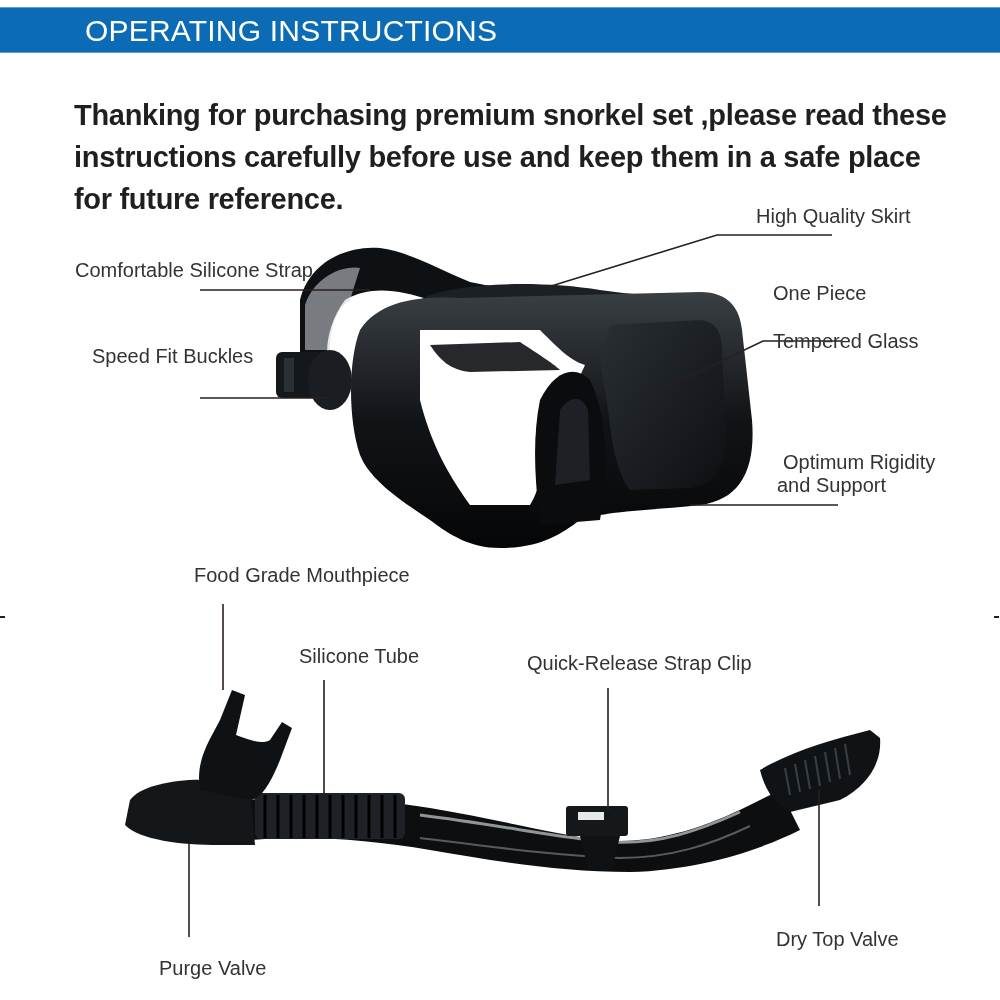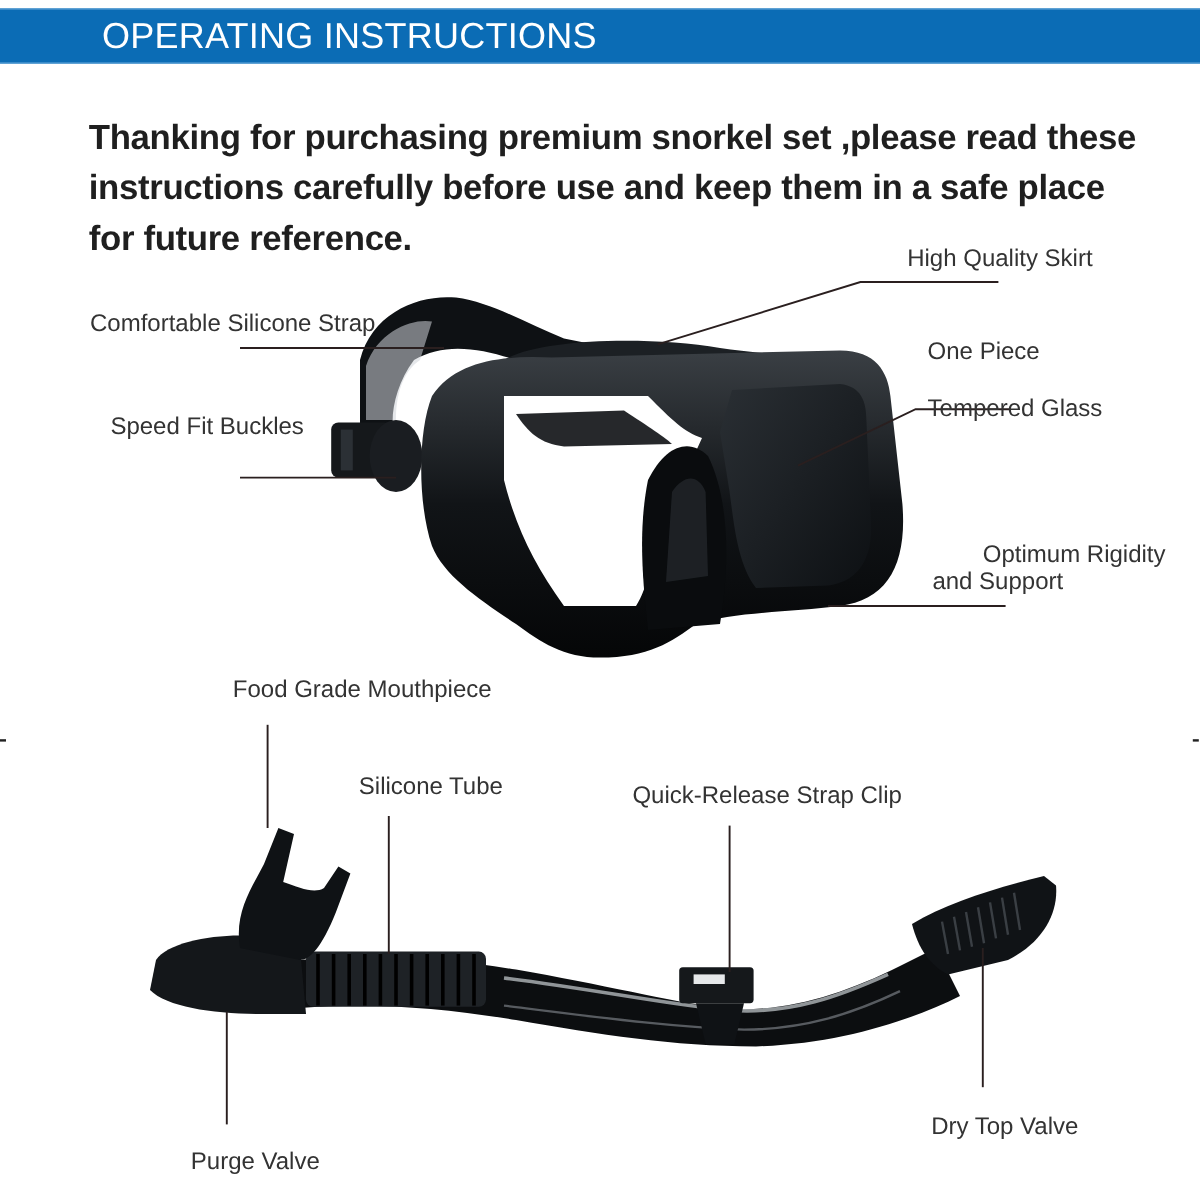--- a/index.html
+++ b/index.html
@@ -121,20 +121,20 @@
 </svg>
 
 <div class="tick" style="left:0; top:616px;"></div>
 <div class="tick" style="left:994px; top:616px;"></div>
 
 <div class="label" style="left:75px; top:258px;">Comfortable Silicone Strap</div>
 <div class="label" style="left:92px; top:344px;">Speed Fit Buckles</div>
 <div class="label" style="left:756px; top:204px;">High Quality Skirt</div>
 <div class="label" style="left:773px; top:281px;">One Piece</div>
 <div class="label" style="left:773px; top:305px;margin-top:24px;">Tempered Glass</div>
-<div class="label" style="left:819px; top:450px;">Optimum Rigidity</div>
+<div class="label" style="left:783px; top:450px;">Optimum Rigidity</div>
 <div class="label" style="left:777px; top:473px;">and Support</div>
 
 <div class="label" style="left:194px; top:563px;">Food Grade Mouthpiece</div>
 <div class="label" style="left:299px; top:644px;">Silicone Tube</div>
 <div class="label" style="left:527px; top:651px;">Quick-Release Strap Clip</div>
 <div class="label" style="left:159px; top:956px;">Purge Valve</div>
 <div class="label" style="left:776px; top:927px;">Dry Top Valve</div>
 
 </body></html>

